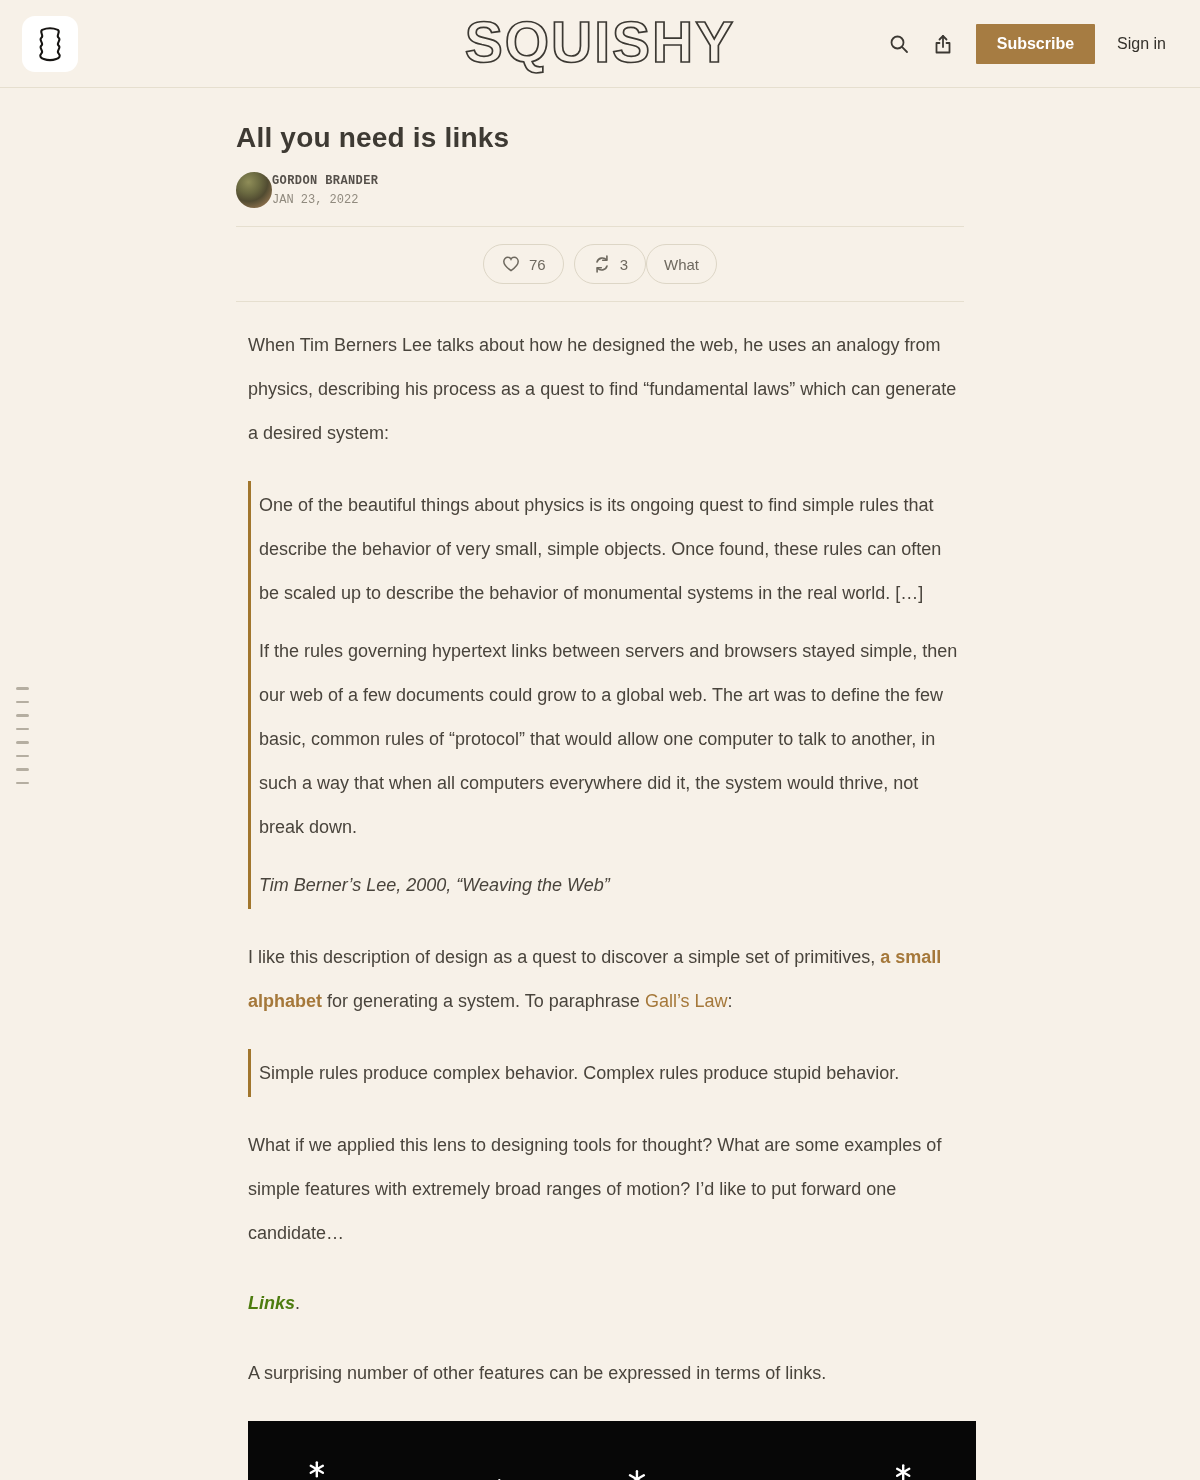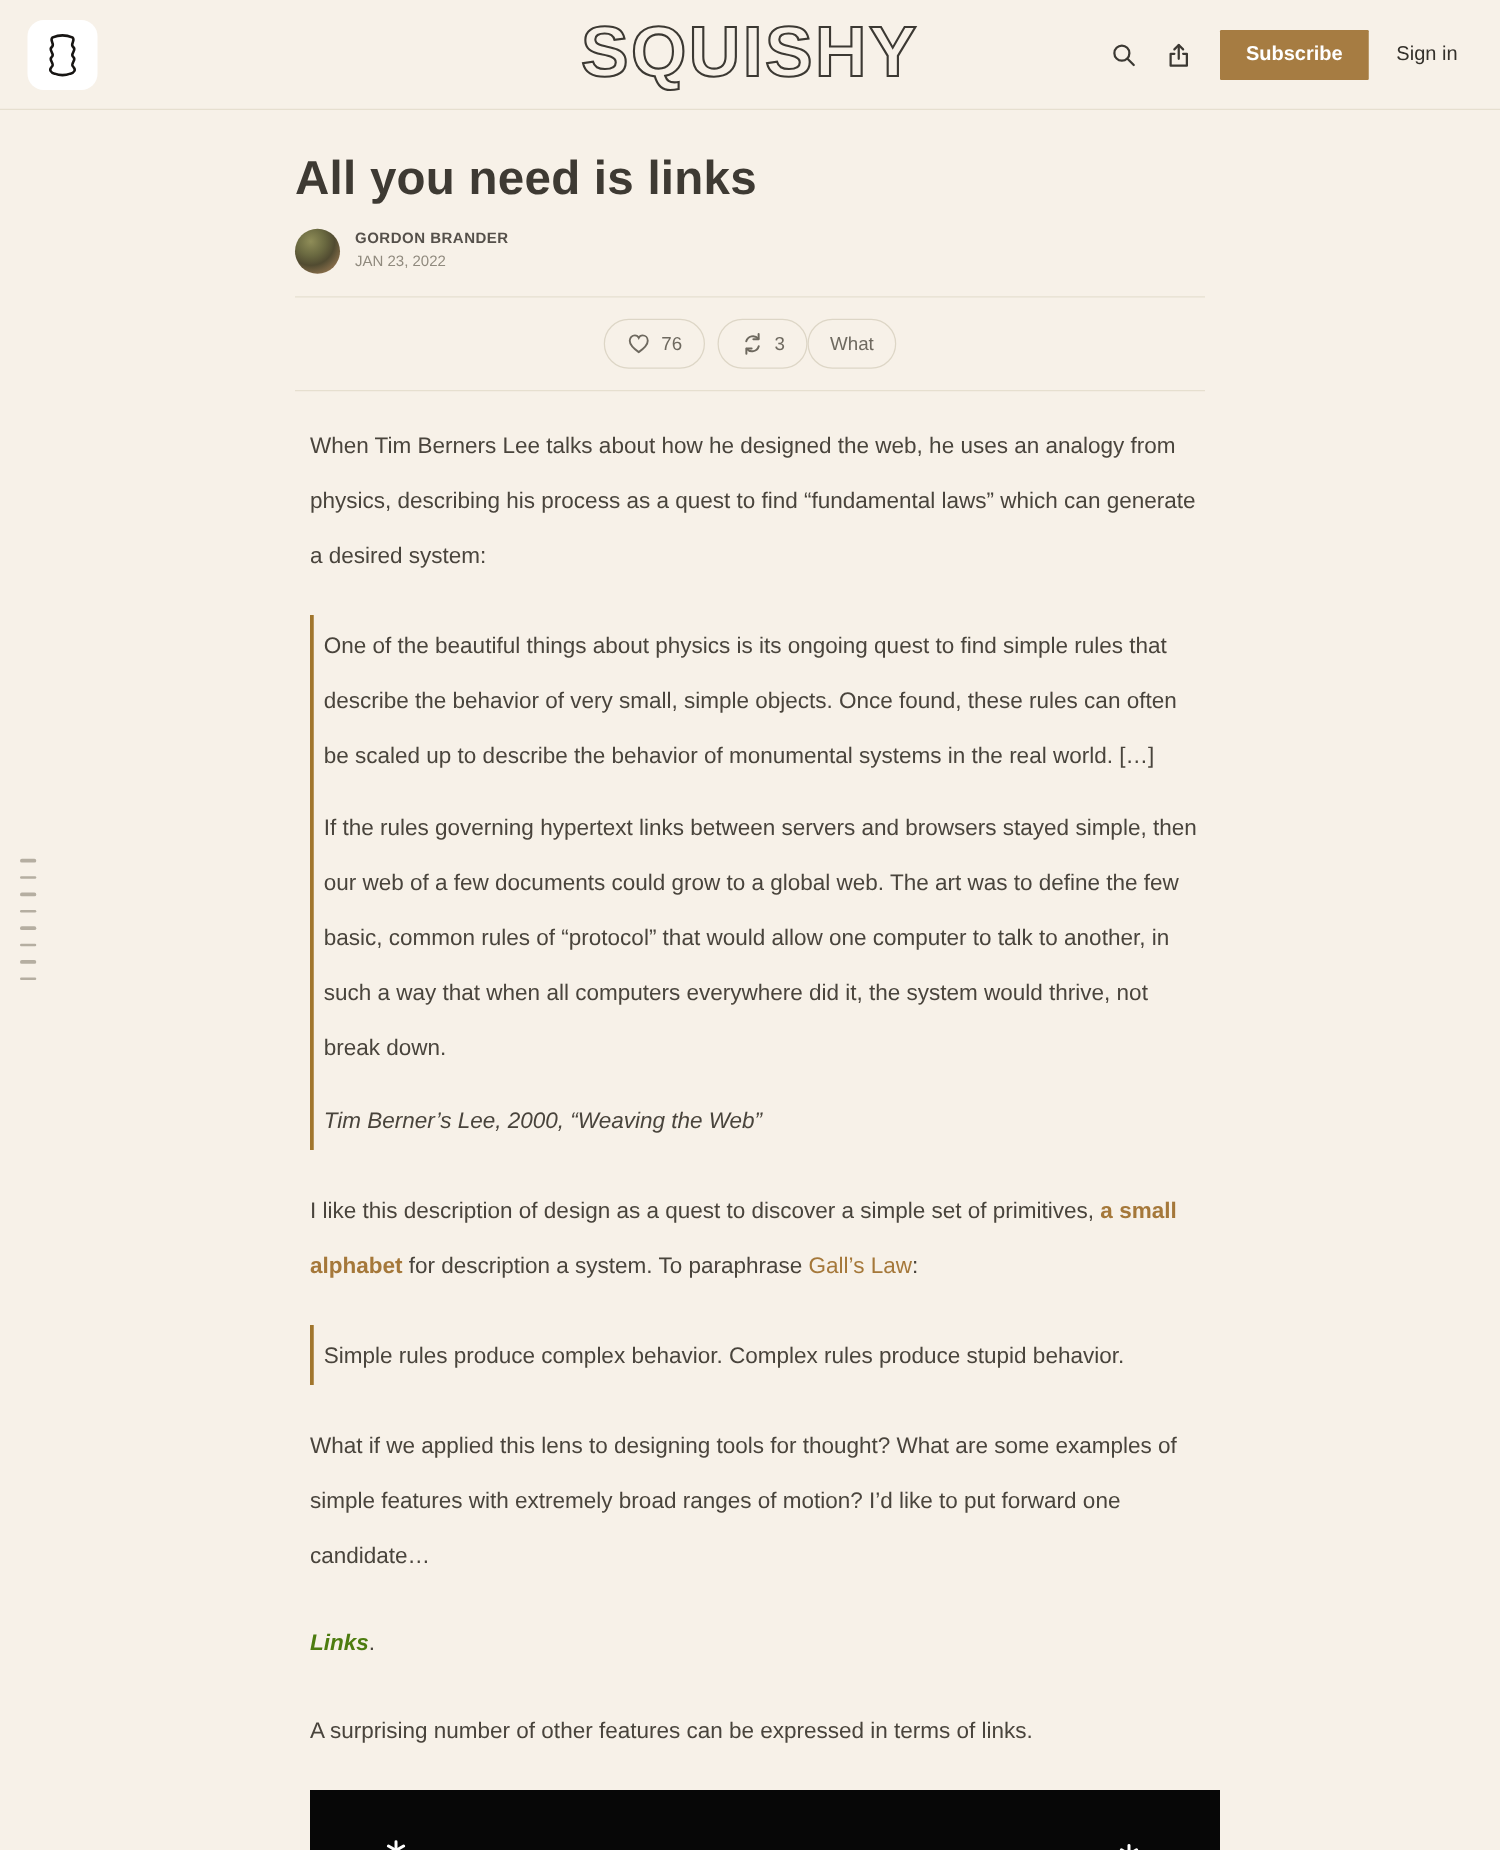--- a/index.html
+++ b/index.html
@@ -32,22 +32,22 @@
     font-family:inherit; cursor:pointer;
   }
   .signin { font-size:16px; font-weight:500; color:#34312b; text-decoration:none; cursor:pointer; }
 
   
   .progress { position:absolute; left:16px; top:687px; display:flex; flex-direction:column; gap:11px; }
   .progress .dash { width:13px; height:2.5px; border-radius:2px; background:#b5aea1; }
 
   
   main { width:728px; margin:0 auto; }
-  h1 { font-size:38px; font-weight:700; color:#3e3a33; margin:34px 0 18px; letter-spacing:0.2px; }
-  .byline { display:flex; gap:12px; align-items:flex-start; padding-bottom:18px; border-bottom:1px solid #e6dfcf; }
+  h1 { font-size:28px; font-weight:700; color:#3e3a33; margin:34px 0 18px; letter-spacing:0.2px; }
+  .byline { display:flex; align-items:center; padding-bottom:18px; border-bottom:1px solid #e6dfcf;font-family:Liberation Mono, monospace; }
   .avatar {
     width:36px; height:36px; border-radius:50%; flex:none; cursor:pointer;
     background:radial-gradient(circle at 35% 28%, #8f8d58 0%, #6b6a41 32%, #514b31 55%, #8a6f4b 80%, #5f4733 100%);
   }
   .author { font-size:12px; font-weight:700; color:#55504a; letter-spacing:0.4px; cursor:pointer; }
   .date { font-size:12px; color:#908a7e; margin-top:5px; }
 
   .toolbar { display:flex; align-items:center; justify-content:center; padding:17px 0; border-bottom:1px solid #e6dfcf; }
   .toolbar-left { display:flex; gap:10px; }
   .pill {
@@ -144,21 +144,21 @@
 
   <article>
     <p>When Tim Berners Lee talks about how he designed the web, he uses an analogy from physics, describing his process as a quest to find “fundamental laws” which can generate a desired system:</p>
 
     <blockquote>
       <p>One of the beautiful things about physics is its ongoing quest to find simple rules that describe the behavior of very small, simple objects. Once found, these rules can often be scaled up to describe the behavior of monumental systems in the real world. […]</p>
       <p>If the rules governing hypertext links between servers and browsers stayed simple, then our web of a few documents could grow to a global web. The art was to define the few basic, common rules of “protocol” that would allow one computer to talk to another, in such a way that when all computers everywhere did it, the system would thrive, not break down.</p>
       <p class="attribution">Tim Berner’s Lee, 2000, “Weaving the Web”</p>
     </blockquote>
 
-    <p><span>I like this description of design as a quest to discover a simple set of primitives, </span><a class="link bold">a small alphabet</a><span> for description a system. To paraphrase </span><a class="link">Gall’s Law</a><span>:</span></p>
+    <p><span>I like this description of design as a quest to discover a simple set of primitives, </span><a class="link bold">a small alphabet</a><span> for generating a system. To paraphrase </span><a class="link">Gall’s Law</a><span>:</span></p>
 
     <blockquote>
       <p>Simple rules produce complex behavior. Complex rules produce stupid behavior.</p>
     </blockquote>
 
     <p>What if we applied this lens to designing tools for thought? What are some examples of simple features with extremely broad ranges of motion? I’d like to put forward one candidate…</p>
 
     <p><strong>Links</strong><span>.</span></p>
 
     <p>A surprising number of other features can be expressed in terms of links.</p>

